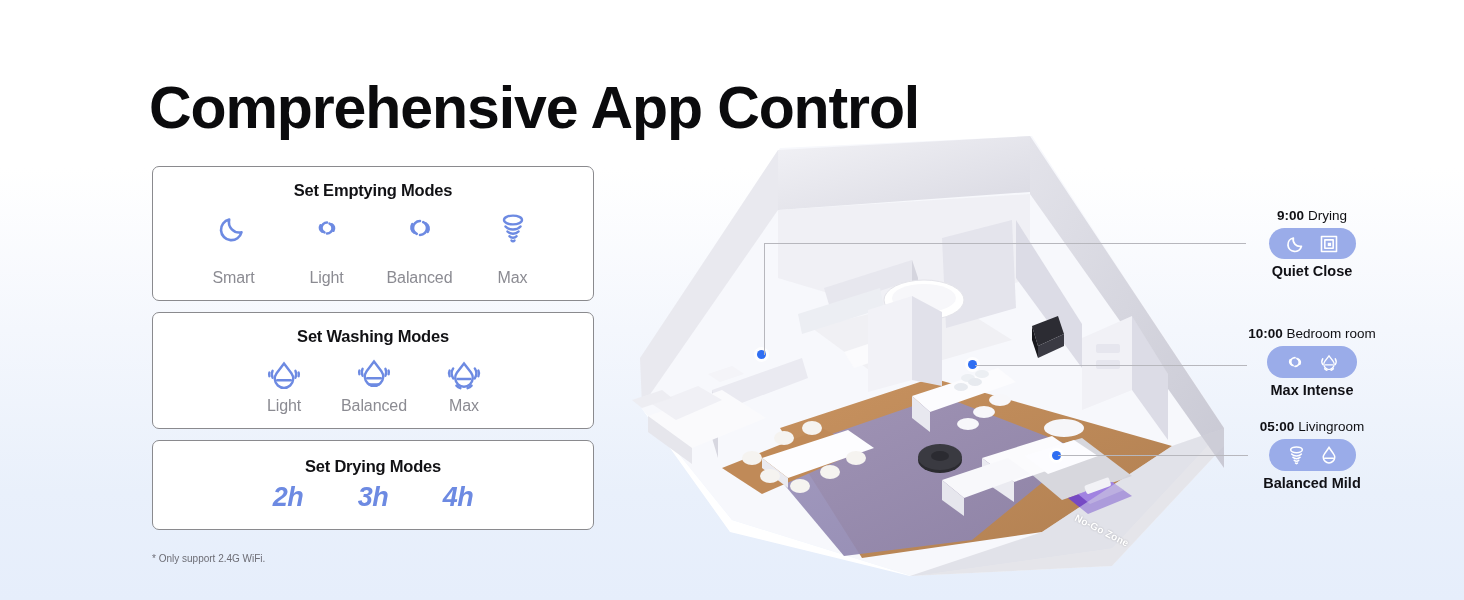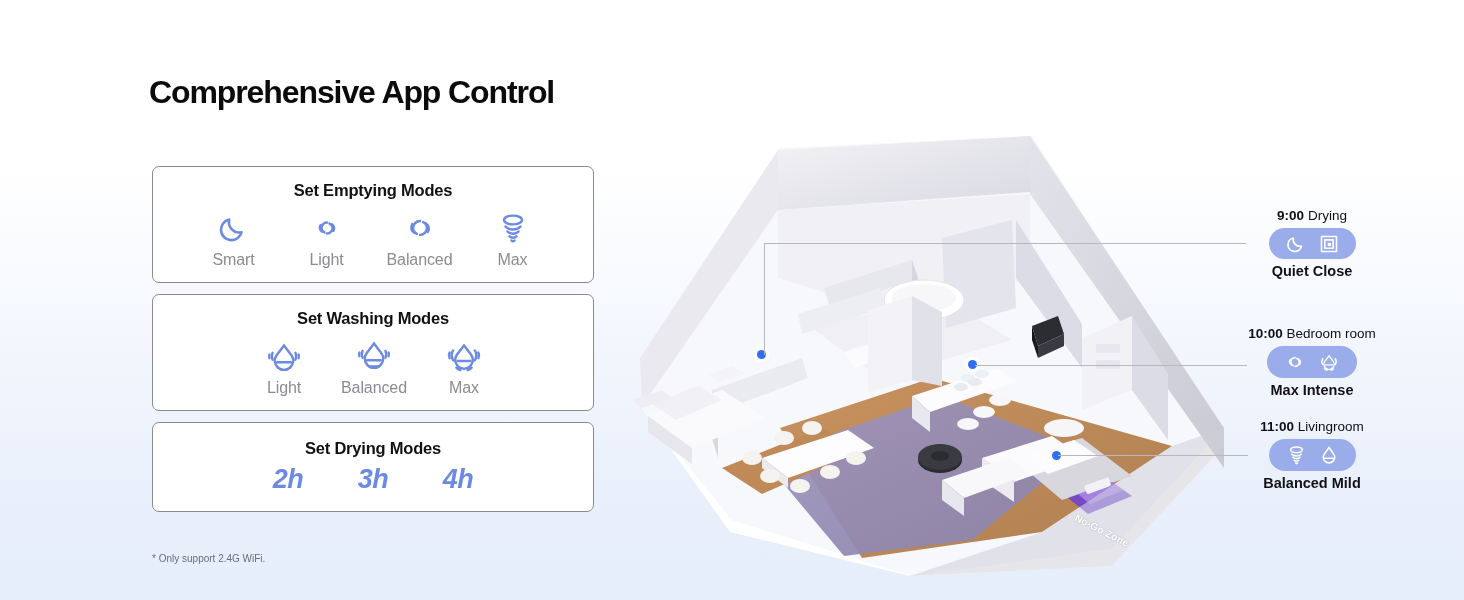--- a/index.html
+++ b/index.html
@@ -6,42 +6,42 @@
   html, body { width:1464px; height:600px; overflow:hidden; }
   body {
     font-family:"Liberation Sans", sans-serif;
     background:linear-gradient(to bottom, #ffffff 0%, #ffffff 28%, #f4f7fd 55%, #e9f0fb 82%, #e6eefb 100%);
     position:relative;
   }
 
   
   .page-title{
     position:absolute; left:149px; top:74px;
-    font-size:32px; font-weight:bold; color:#0b0b0d;
+    font-size:59px; font-weight:bold; color:#0b0b0d;
     letter-spacing:-1.1px; white-space:nowrap;
   }
 
   
   .cards{ position:absolute; left:152px; top:166px; width:442px; }
   .card{
     background:#ffffff; border:1px solid #8a8a8e; border-radius:7px;
     width:442px; margin-bottom:11px; padding:14px 0 13px;
   }
   .card-title{
     text-align:center; font-size:16.5px; font-weight:bold;
     color:#111114; letter-spacing:-0.2px; margin-bottom:8px;
   }
   .modes{ display:flex; justify-content:center; align-items:flex-end; }
   .mode{ display:flex; flex-direction:column; align-items:center; width:94px; }
   .mode-icon{ height:40px; display:flex; align-items:center; justify-content:center; }
   .mode-label{
     font-size:16px; color:#8b8b92; margin-top:3px; letter-spacing:-0.1px;
   }
   
-  #card-emptying .modes .mode{ width:93px; }
+  #card-emptying .modes .mode{ width:93px;gap:18px; }
   #card-washing .modes .mode{ width:90px; }
   #card-washing .modes{ padding-left:2px; }
 
   
   .dry-row{ display:flex; justify-content:center; align-items:center; padding:4px 16px 2px;}
   .dry-item{
     width:85px; text-align:center; font-size:27px; font-weight:bold;
     font-style:italic; color:#6d8ae2; letter-spacing:-0.5px;
   }
   #card-drying{ padding:16px 0 14px; }
@@ -388,21 +388,21 @@
         <path d="M11.4 29.6a10 10 0 0 0 4 2.6"></path>
         <path d="M26.6 29.6a10 10 0 0 1-4 2.6"></path>
       </svg>
     </span>
   </div>
   <div class="sched-caption">Max Intense</div>
 </div>
 
 <div class="sched" id="sched-2">
   <div class="sched-head">
-    <b>11:00</b>
+    <b>05:00</b>
     <span>Livingroom</span>
   </div>
   <div class="pill">
     <span>
       <svg width="21" height="22" viewBox="0 0 32 34" fill="none" stroke="#ffffff" stroke-width="2.4" stroke-linecap="round">
         <ellipse cx="16" cy="9" rx="9" ry="4.4"></ellipse>
         <path d="M8.5 15.5c1.6 1.9 4.3 3 7.5 3s5.9-1.1 7.5-3"></path>
         <path d="M10.5 20.5c1.2 1.4 3.2 2.2 5.5 2.2s4.3-.8 5.5-2.2"></path>
         <path d="M12.5 25.2c.8 1 2.1 1.6 3.5 1.6s2.7-.6 3.5-1.6"></path>
         <path d="M14.5 29.5c.4.5 1 .8 1.5.8s1.1-.3 1.5-.8"></path>

